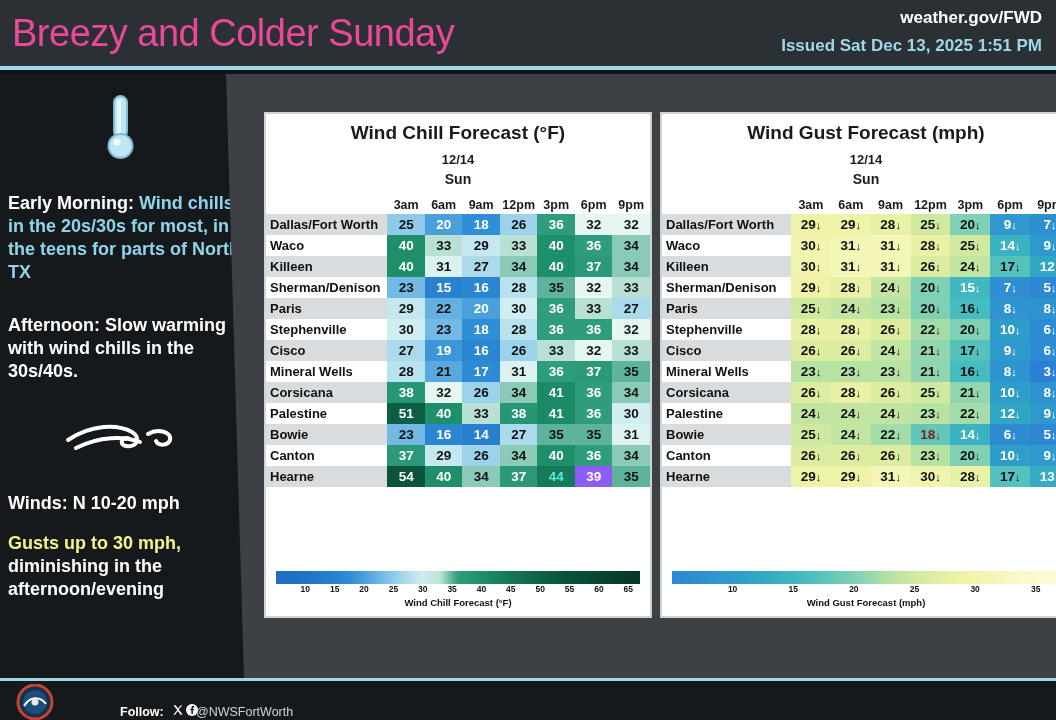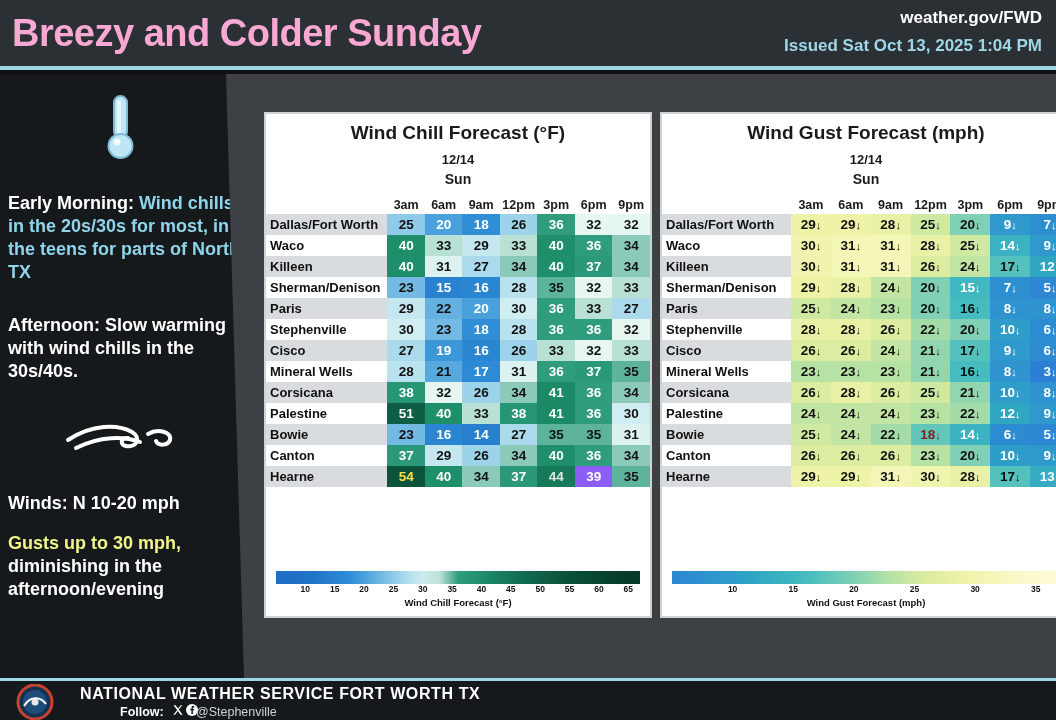--- a/index.html
+++ b/index.html
@@ -12,21 +12,21 @@
   }
   
   .header{
     position:absolute;left:0;top:0;width:1056px;height:70px;
     background:#2b3034;
     border-bottom:4px solid #9fd6e8;
     box-sizing:border-box;
   }
   .header-title{
     position:absolute;left:12px;top:12px;
-    font-size:38px;font-weight:bold;color:#f9a8d4;
+    font-size:38px;font-weight:normal;color:#ec4899;
     letter-spacing:-0.5px;
     font-family:"Liberation Sans", sans-serif;
   }
   .header-site{
     position:absolute;right:14px;top:8px;
     font-size:17px;color:#ffffff;font-weight:bold;
     font-family:"Liberation Sans", sans-serif;
   }
   .header-issued{
     position:absolute;right:14px;top:36px;
@@ -115,21 +115,21 @@
   .soc{position:absolute;top:23px;}
   #soc-x{left:172px;}
   #soc-fb{left:186px;}
 </style>
 </head>
 <body>
 
 <div class="header">
   <div class="header-title">Breezy and Colder Sunday</div>
   <div class="header-site">weather.gov/FWD</div>
-  <div class="header-issued">Issued Sat Oct 13, 2025 1:04 PM</div>
+  <div class="header-issued">Issued Sat Dec 13, 2025 1:51 PM</div>
 </div>
 
 <div class="leftpanel">
   <svg class="thermo" viewBox="0 0 56 70">
     <rect x="22" y="4" width="13" height="42" rx="6.5" fill="#bfe6f5" stroke="#7fb9d4" stroke-width="2"></rect>
     <rect x="25" y="8" width="4" height="34" fill="#e8f7ff"></rect>
     <circle cx="28.5" cy="54" r="12" fill="#bfe6f5" stroke="#7fb9d4" stroke-width="2"></circle>
     <circle cx="25" cy="50" r="3.5" fill="#ffffff" opacity=".8"></circle>
   </svg>
 
@@ -288,25 +288,25 @@
           <td class="val" style="background:rgb(43,153,121);color:#ffffff">37</td>
           <td class="val" style="background:rgb(196,231,240);color:#111">29</td>
           <td class="val" style="background:rgb(156,211,235);color:#111">26</td>
           <td class="val" style="background:rgb(139,202,184);color:#111">34</td>
           <td class="val" style="background:rgb(31,143,107);color:#ffffff">40</td>
           <td class="val" style="background:rgb(47,156,126);color:#ffffff">36</td>
           <td class="val" style="background:rgb(139,202,184);color:#111">34</td>
         </tr>
         <tr>
           <td class="city">Hearne</td>
-          <td class="val" style="background:rgb(11,83,59);color:#fde047">54</td>
+          <td class="val" style="background:rgb(11,83,59);color:#ffffff">54</td>
           <td class="val" style="background:rgb(31,143,107);color:#ffffff">40</td>
           <td class="val" style="background:rgb(139,202,184);color:#111">34</td>
           <td class="val" style="background:rgb(43,153,121);color:#ffffff">37</td>
-          <td class="val" style="background:rgb(21,121,90);color:#e5e5e5">44</td>
+          <td class="val" style="background:rgb(21,121,90);color:#5eead4">44</td>
           <td class="val" style="background:#8b5cf6;color:#ffffff">39</td>
           <td class="val" style="background:rgb(93,179,155);color:#111">35</td>
         </tr>
       </tbody>
     </table>
   <div class="scalewrap">
     <div class="scalebar" id="chill-bar" style="background: linear-gradient(to right, rgb(31, 111, 196) 0%, rgb(31, 111, 196) 5%, rgb(33, 116, 199) 10%, rgb(40, 128, 206) 15%, rgb(46, 140, 213) 20%, rgb(80, 164, 221) 25%, rgb(122, 191, 229) 30%, rgb(166, 216, 236) 35%, rgb(205, 235, 240) 40%, rgb(189, 227, 216) 45%, rgb(47, 156, 126) 50%, rgb(35, 146, 111) 55%, rgb(25, 131, 98) 60%, rgb(19, 116, 86) 65%, rgb(16, 103, 77) 70%, rgb(13, 92, 67) 75%, rgb(10, 81, 57) 80%, rgb(9, 74, 51) 85%, rgb(8, 67, 46) 90%, rgb(6, 60, 41) 95%, rgb(6, 58, 39) 100%);"></div>
     <div class="scale-ticks" id="chill-ticks">
         <span style="left:8.064516129032258%">10</span>
         <span style="left:16.129032258064516%">15</span>
@@ -487,24 +487,23 @@
   </div>
 </div>
 
 <div class="footer">
   <svg class="nws-seal" viewBox="0 0 46 36">
     <circle cx="23" cy="18" r="17" fill="#16314f" stroke="#c8432f" stroke-width="3"></circle>
     <circle cx="23" cy="18" r="12" fill="#1d4d7a"></circle>
     <path d="M12 22 C18 12, 28 12, 34 20" fill="none" stroke="#ffffff" stroke-width="2"></path>
     <circle cx="23" cy="18" r="3.5" fill="#e8e8e8"></circle>
   </svg>
-  <div class="footer-title">NATIONAL WEATHER SERVICE FORT WORTH TX</div>
   <div class="footer-follow">Follow:</div>
   <svg class="soc" id="soc-x" width="12" height="12" viewBox="0 0 12 12">
     <rect width="12" height="12" fill="#16191c"></rect>
     <path d="M1.5 1.2 L5.2 6 L1.4 10.8 H3 L5.9 7 L8.5 10.8 H10.6 L6.7 5.6 L10.3 1.2 H8.8 L6.1 4.6 L3.6 1.2 Z" fill="#ffffff"></path>
   </svg>
   <svg class="soc" id="soc-fb" width="12" height="12" viewBox="0 0 12 12">
     <circle cx="6" cy="6" r="6" fill="#ffffff"></circle>
     <path d="M6.9 6.3h1.1l.2-1.4H6.9v-.8c0-.4.1-.6.7-.6h.7V2.2c-.2 0-.6-.1-1.1-.1-1.1 0-1.8.6-1.8 1.8v1H4.3v1.4h1.1V10h1.5z" fill="#16191c"></path>
   </svg>
-  <div class="footer-handle">@Stephenville</div>
+  <div class="footer-handle">@NWSFortWorth</div>
 </div>
 
 </body></html>

